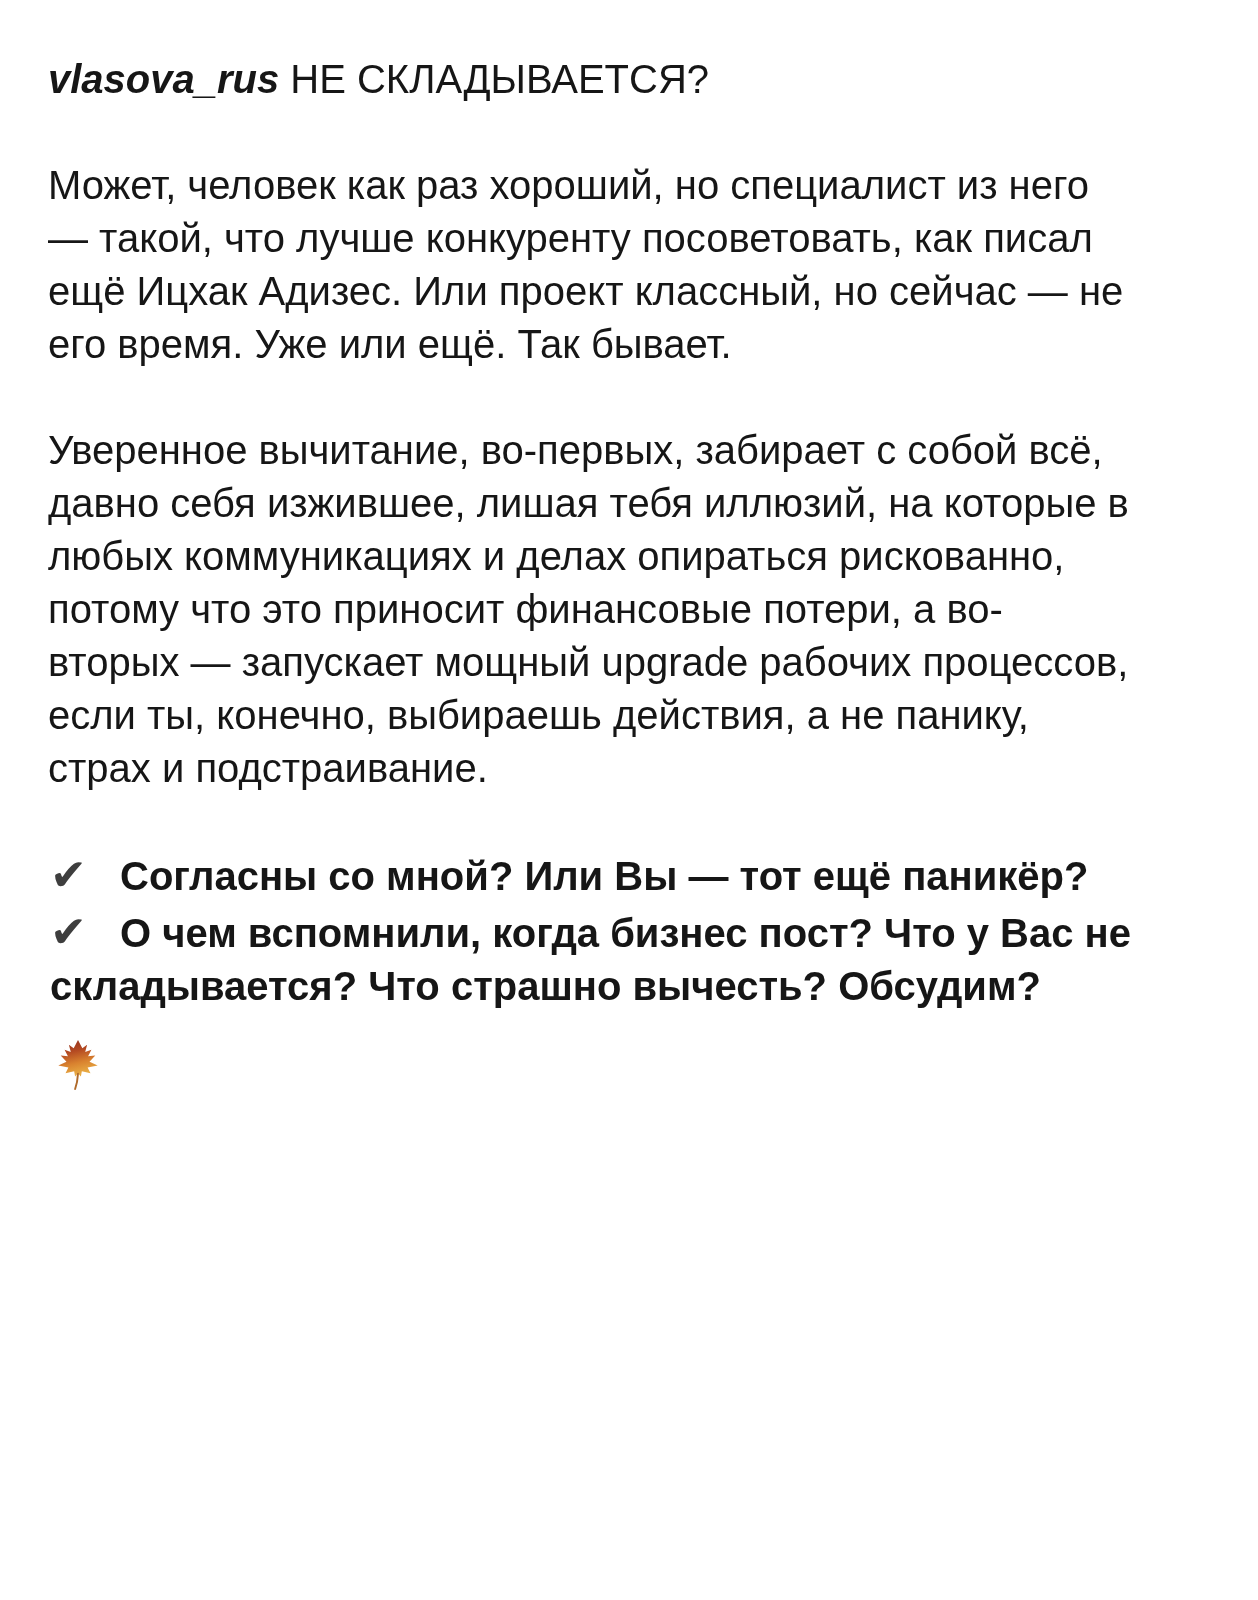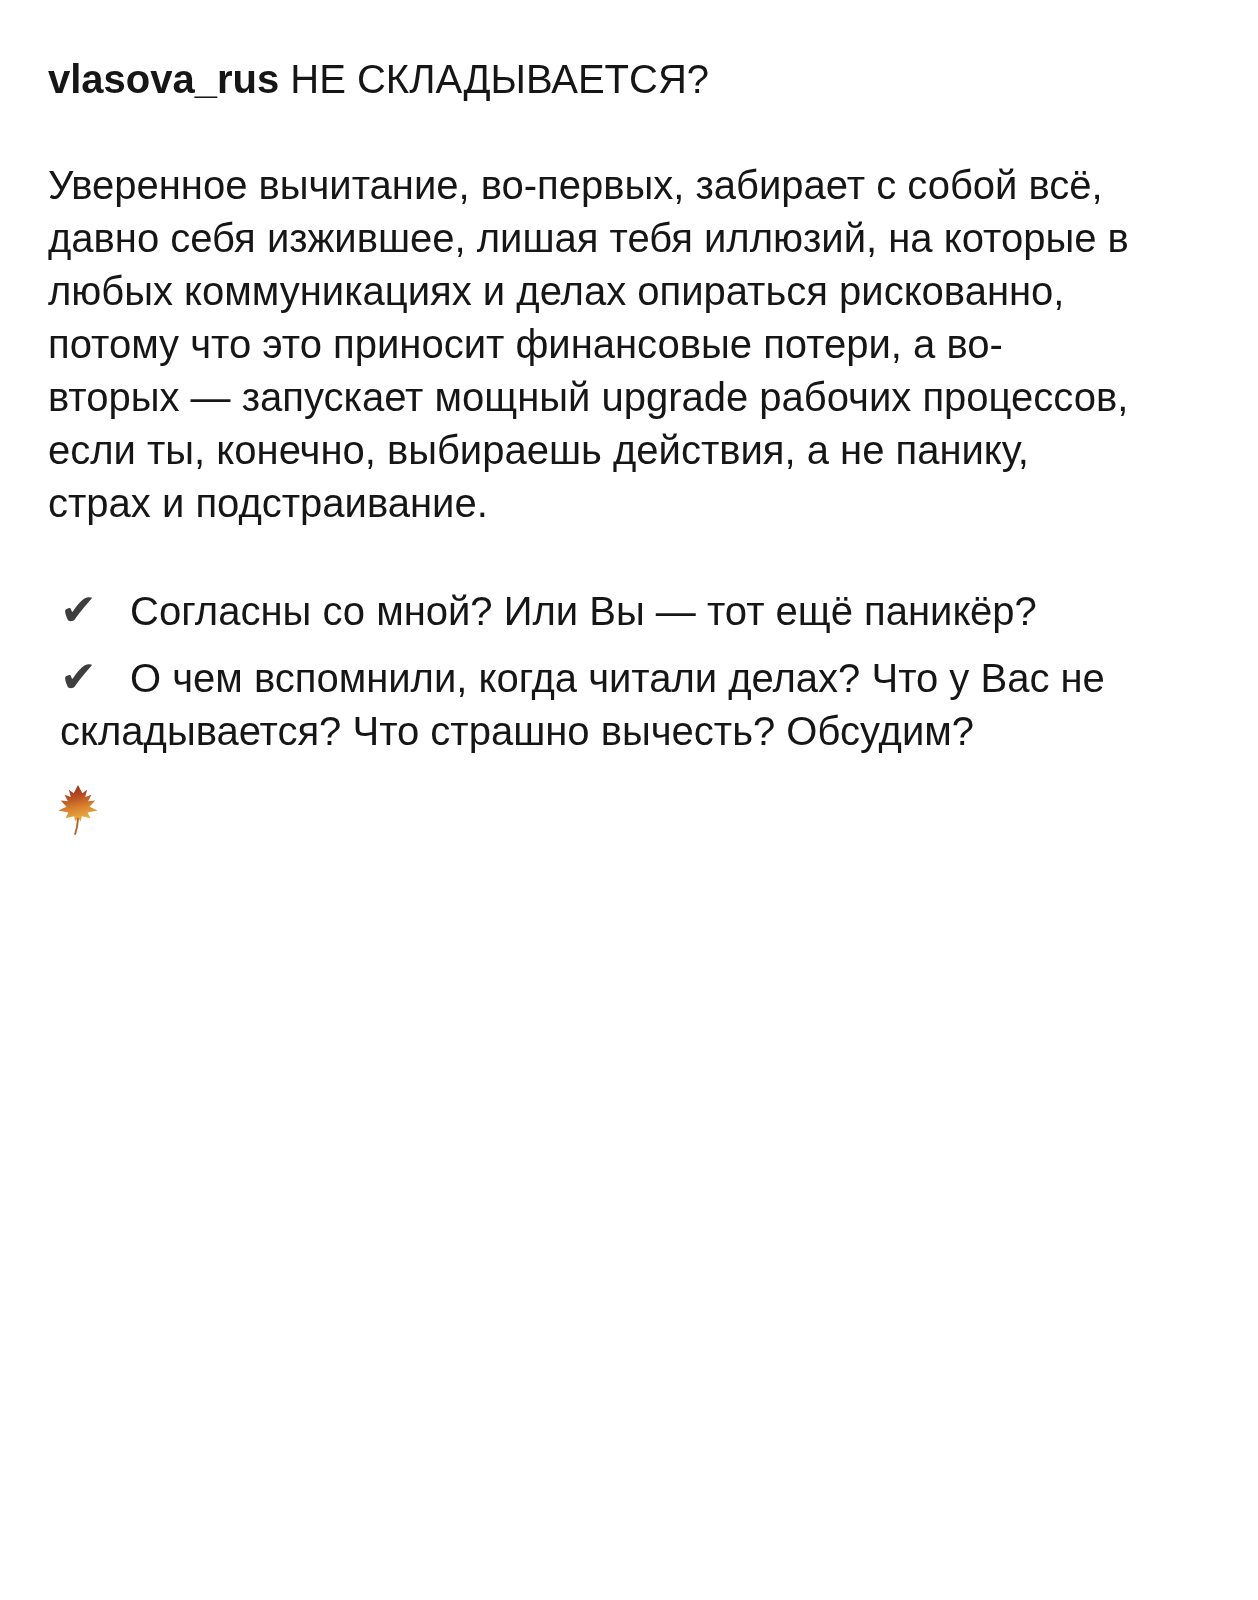--- a/index.html
+++ b/index.html
@@ -19,57 +19,62 @@
     color: #161616;
   }
   .para {
     margin: 53px 0 0 0;
     white-space: pre-line;
   }
   .para.first { margin-top: 0; }
   .username {
     font-weight: 700;
     margin-right: 11px;
+    font-style: italic;
   }
   .bullets { margin-top: 53px; }
-  .bullet { margin: 12px; }
+  .bullet { margin: 2px; font-weight: bold; }
   .check {
     display: inline-block;
     width: 70px;
     font-family: "DejaVu Sans", sans-serif;
     font-size: 44px;
     color: #3e3e3e;
   }
   .bullet-text { white-space: pre-line; }
   .leaf-row { margin: 24px 0 0 6px; height: 56px; }
   .leaf-row svg { display: block; }
 </style>
 </head>
 <body>
 
 <div class="caption">
 
   <p class="para first">
     <span class="username">vlasova_rus</span><span>НЕ СКЛАДЫВАЕТСЯ?</span>
   </p>
 
+  <p class="para">Может, человек как раз хороший, но специалист из него
+— такой, что лучше конкуренту посоветовать, как писал
+ещё Ицхак Адизес. Или проект классный, но сейчас — не
+его время. Уже или ещё. Так бывает.</p>
   <p class="para">Уверенное вычитание, во-первых, забирает с собой всё,
 давно себя изжившее, лишая тебя иллюзий, на которые в
 любых коммуникациях и делах опираться рискованно,
 потому что это приносит финансовые потери, а во-
 вторых — запускает мощный upgrade рабочих процессов,
 если ты, конечно, выбираешь действия, а не панику,
 страх и подстраивание.</p>
 
   <div class="bullets">
     <div class="bullet">
       <span class="check">✔</span><span class="bullet-text">Согласны со мной? Или Вы — тот ещё паникёр?</span>
     </div>
     <div class="bullet">
-      <span class="check">✔</span><span class="bullet-text">О чем вспомнили, когда читали делах? Что у Вас не
+      <span class="check">✔</span><span class="bullet-text">О чем вспомнили, когда бизнес пост? Что у Вас не
 складывается? Что страшно вычесть? Обсудим?</span>
     </div>
   </div>
 
   <div class="leaf-row">
     <svg width="48" height="56" viewBox="0 0 100 112">
       <defs>
         <linearGradient id="leafGrad" x1="0" y1="0" x2="0.25" y2="1">
           <stop offset="0" stop-color="#8e2f1e"></stop>
           <stop offset="0.38" stop-color="#b44a22"></stop>

